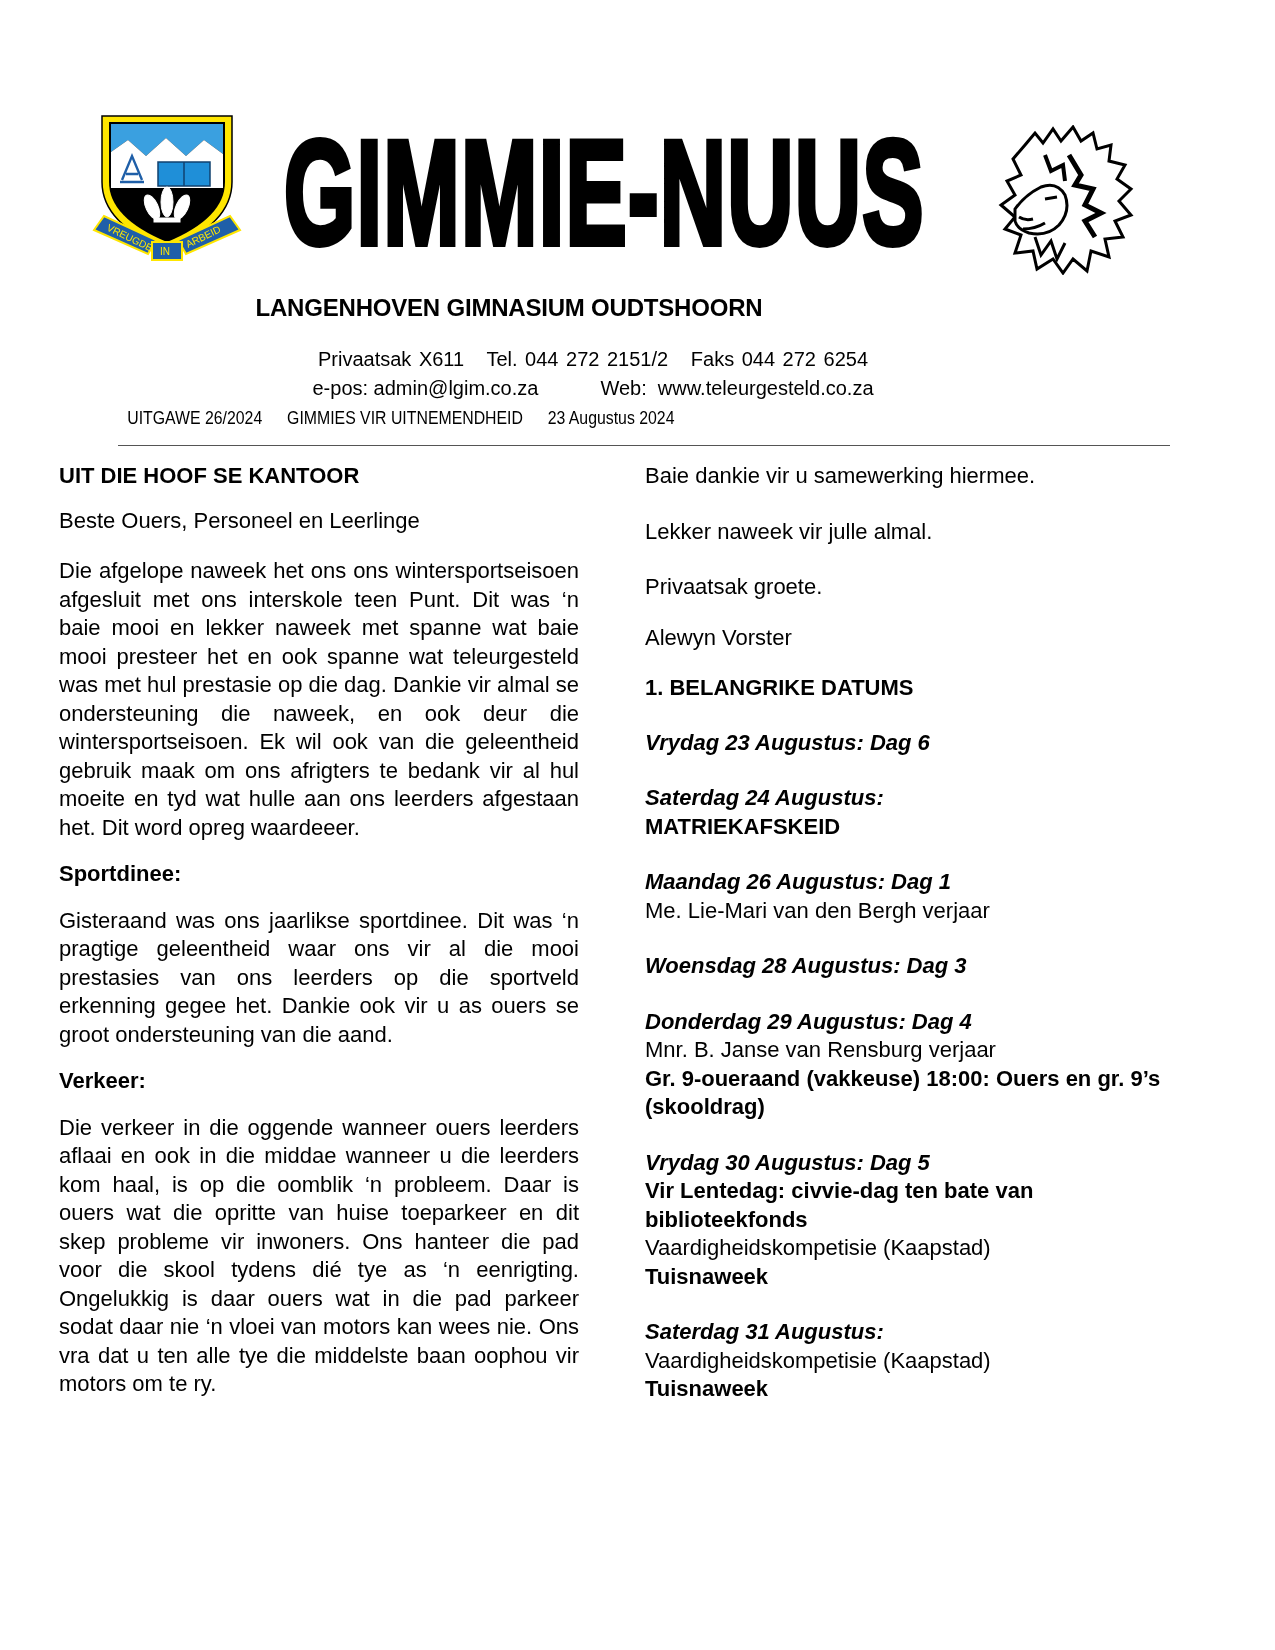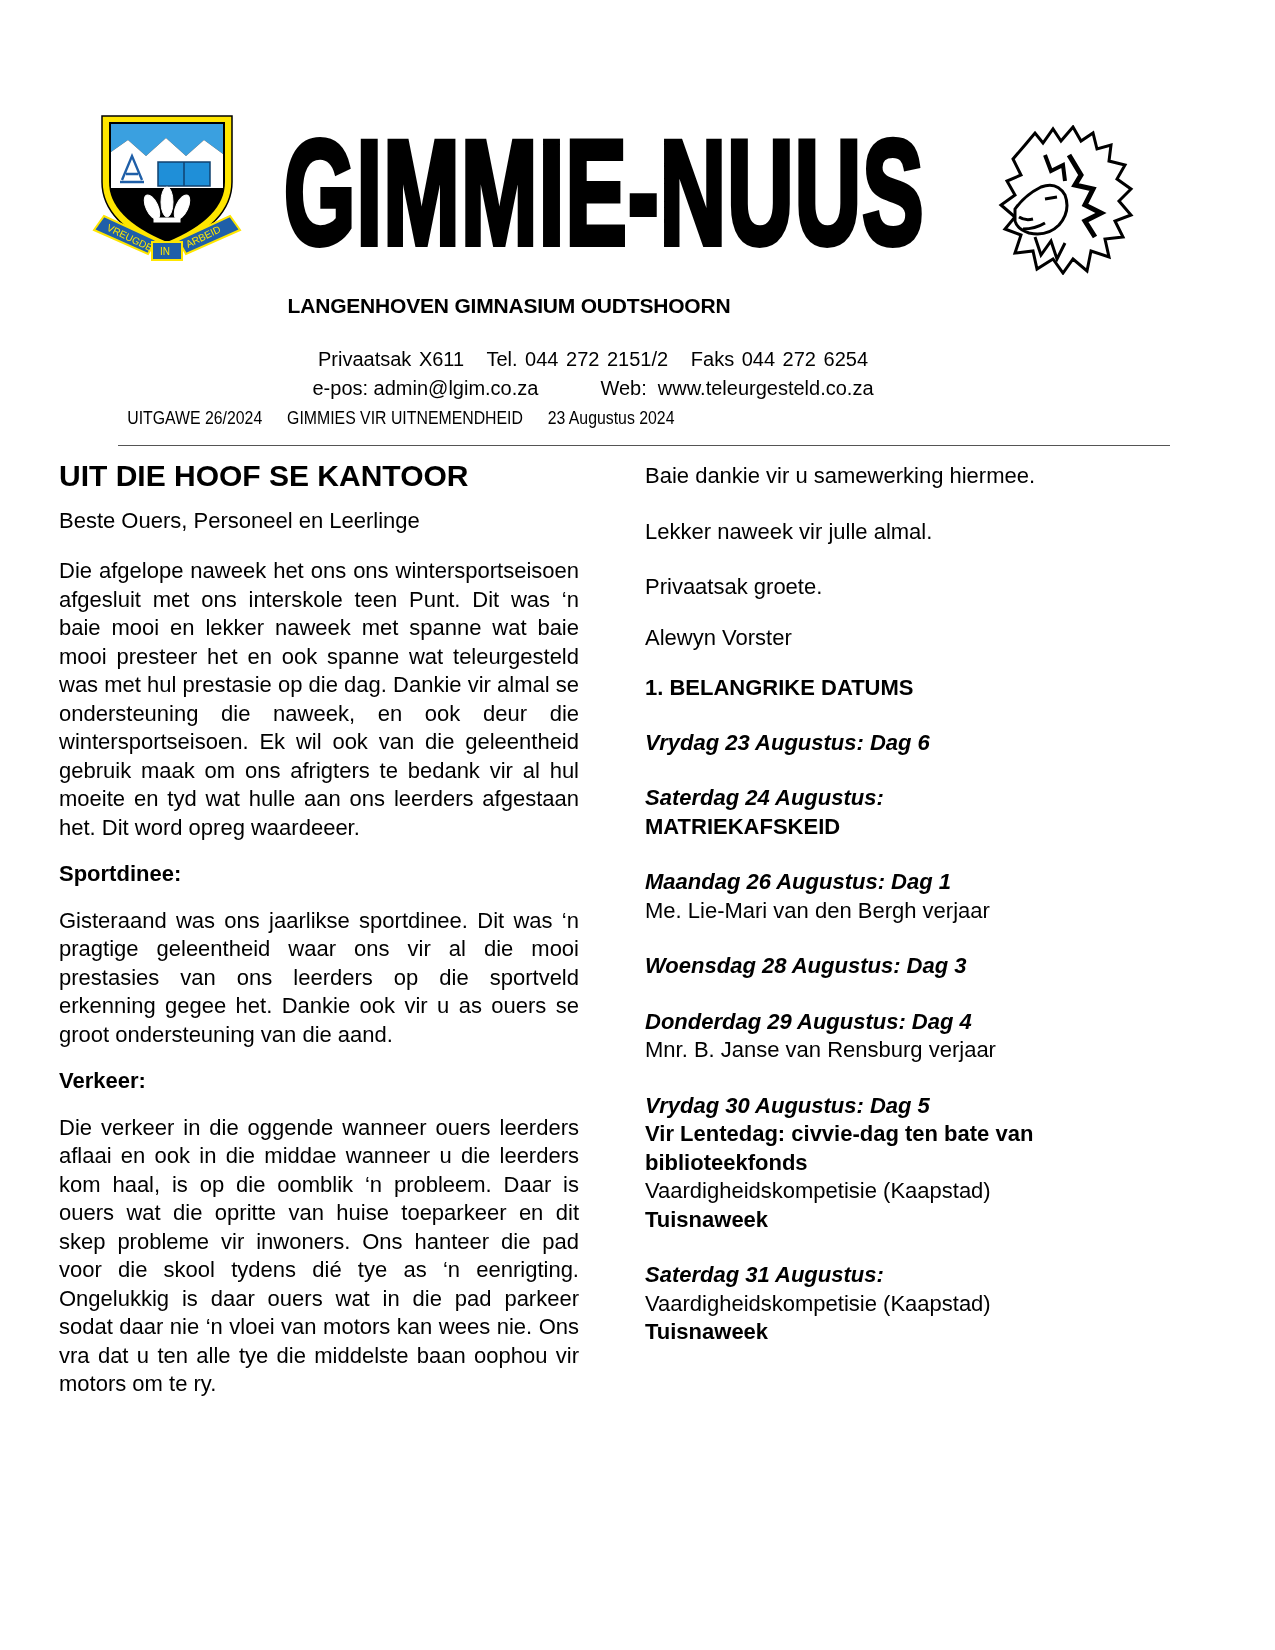--- a/index.html
+++ b/index.html
@@ -10,40 +10,40 @@
   .masthead-title {
     position: absolute; left: 284px; top: 118px; width: 660px; height: 150px;
     font-family: "Liberation Sans", sans-serif; font-weight: 900;
     font-size: 148px; line-height: 150px; letter-spacing: 2px;
     transform: scaleX(0.62); transform-origin: left center; white-space: nowrap;
     -webkit-text-stroke: 6px #000;
   }
   .lion { position: absolute; left: 985px; top: 125px; width: 150px; height: 150px; }
 
   .school-name { position: absolute; left: 0; width: 1018px; top: 294px; text-align: center;
-    font-weight: bold; font-size: 21px; letter-spacing: -0.2px; }
+    font-weight: bold; font-size: 24px; letter-spacing: -0.2px; }
 
   .contact-line { position: absolute; left: 0; width: 1186px; text-align: center;
     font-family: "Liberation Sans Narrow", "Liberation Sans", sans-serif; font-size: 20px; }
   .contact-1 { top: 348px; word-spacing: 2px; }
   .contact-2 { top: 377px; }
   .contact-2 .gap { display: inline-block; width: 62px; }
 
   .issue-bar { position: absolute; left: 118px; width: 995px; top: 408px; font-size: 18px;
     font-family: "Liberation Sans", sans-serif; display: flex; justify-content: flex-start; }
   .issue-bar span { transform: scaleX(0.88); }
   .issue-bar .motto { margin-left: 0px; }
   .rule { position: absolute; left: 118px; width: 1052px; top: 445px; height: 0; border-top: 1.5px solid #555; }
 
   
   .col { position: absolute; top: 462px; font-size: 22px; line-height: 28.5px; }
   .col-left { left: 59px; width: 520px; }
   .col-right { left: 645px; width: 520px; }
 
-  .h-section { font-weight: bold; font-size: 30px; margin: 0 0 16px 0; }
+  .h-section { font-weight: bold; font-size: 22px; margin: 0 0 16px 0; }
   .p { margin: 0 0 14px 0; }
   .justify { text-align: justify; text-align-last: left; }
   .sub-h { font-weight: bold; margin: 18px 0 18px 0; }
 
   .right-p { margin: 0 0 27px 0; }
   .right-p.tight { margin-bottom: 22px; }
   .section-h { font-weight: bold; margin: 8px 0 26px 0; }
   .date-block { margin: 0 0 27px 0; }
   .date-head { font-weight: bold; font-style: italic; }
   .bold { font-weight: bold; }
@@ -125,20 +125,21 @@
       <div class="date-block">
         <div class="date-head">Maandag 26 Augustus: Dag 1</div>
         <div>Me. Lie-Mari van den Bergh verjaar</div>
       </div>
       <div class="date-block">
         <div class="date-head">Woensdag 28 Augustus: Dag 3</div>
       </div>
       <div class="date-block">
         <div class="date-head">Donderdag 29 Augustus: Dag 4</div>
         <div>Mnr. B. Janse van Rensburg verjaar</div>
+        <div class="bold">Gr. 9-oueraand (vakkeuse) 18:00: Ouers en gr. 9’s (skooldrag)</div>
       </div>
       <div class="date-block">
         <div class="date-head">Vrydag 30 Augustus: Dag 5</div>
         <div class="bold">Vir Lentedag: civvie-dag ten bate van biblioteekfonds</div>
         <div>Vaardigheidskompetisie (Kaapstad)</div>
         <div class="bold">Tuisnaweek</div>
       </div>
       <div class="date-block">
         <div class="date-head">Saterdag 31 Augustus:</div>
         <div>Vaardigheidskompetisie (Kaapstad)</div>

